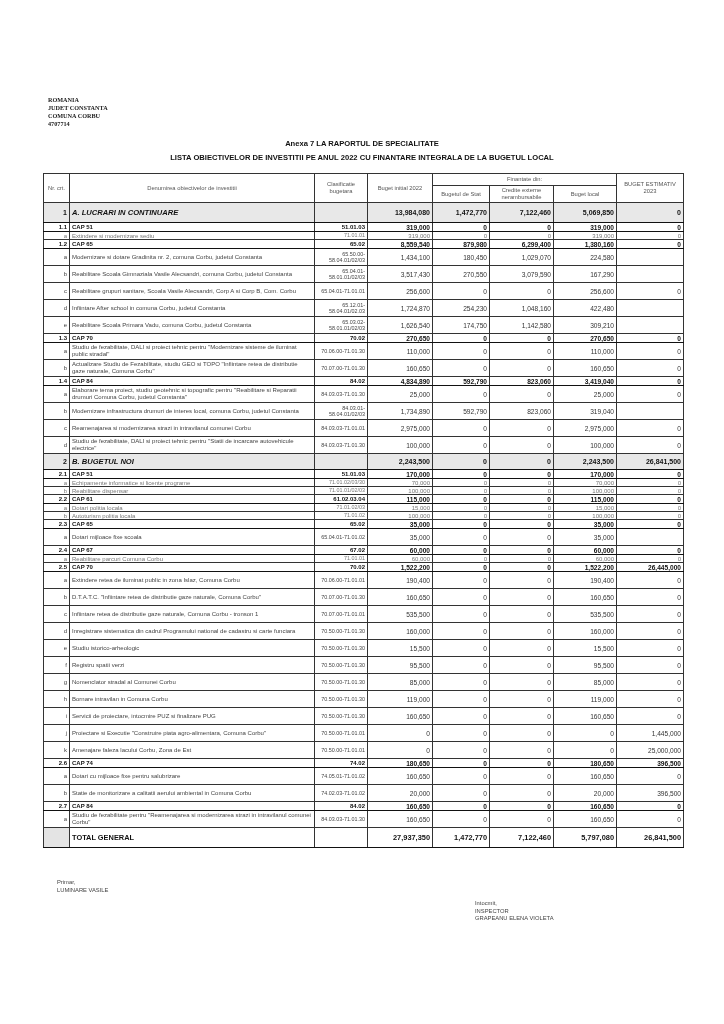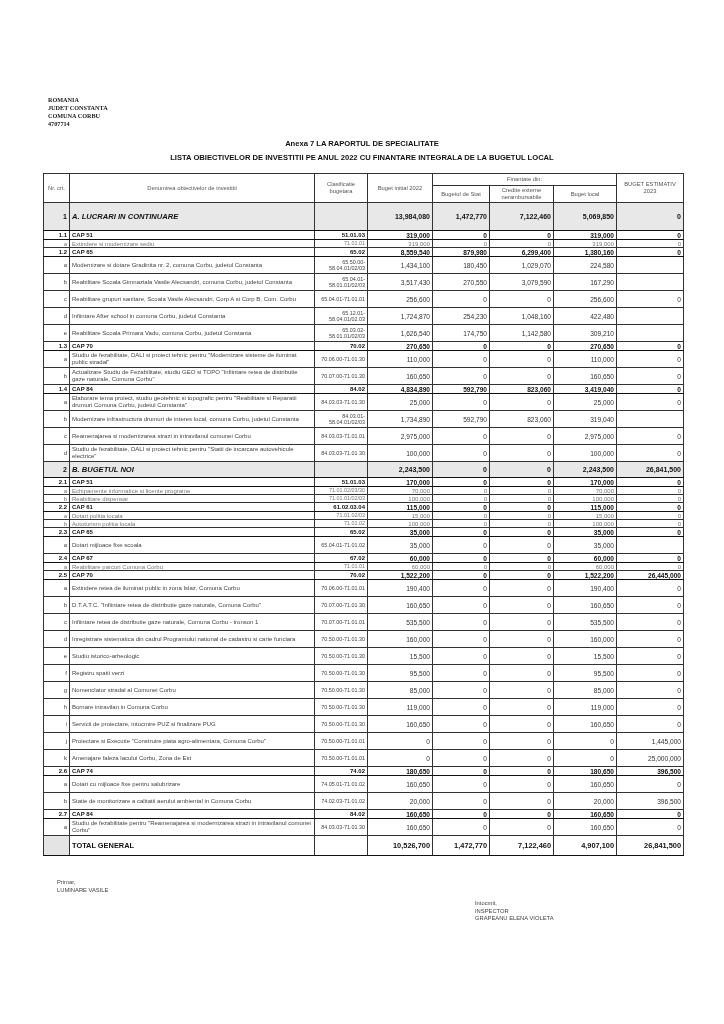--- a/index.html
+++ b/index.html
@@ -60,21 +60,21 @@
       <th colspan="3">Finantate din:</th>
       <th rowspan="2" class="wrap">BUGET ESTIMATIV 2023</th>
     </tr>
     <tr style="height:17px">
       <th>Bugetul de Stat</th>
       <th class="wrap">Credite externe nerambursabile</th>
       <th>Buget local</th>
     </tr>
   </thead>
   <tbody id="tbody">
-      <tr class="sec" style="height: 28px;">
+      <tr class="sec" style="height: 20px;">
         <td class="c-nr">1</td>
         <td class="nm">A. LUCRARI IN CONTINUARE</td>
         <td class="cls"></td>
         <td class="c-num num bsep">13,984,080</td>
         <td class="c-num num">1,472,770</td>
         <td class="c-num num">7,122,460</td>
         <td class="c-num num">5,069,850</td>
         <td class="c-num num">0</td>
       </tr>
       <tr class="cap" style="height: 9px;">
@@ -516,24 +516,24 @@
         <td class="c-num num">0</td>
         <td class="c-num num">160,650</td>
         <td class="c-num num">0</td>
       </tr>
     </tbody>
   <tfoot>
     <tr class="tot" style="height:20px">
       <td class="shade"></td>
       <td>TOTAL GENERAL</td>
       <td></td>
-      <td class="c-num bsep">10,526,700</td>
+      <td class="c-num bsep">27,937,350</td>
       <td class="c-num">1,472,770</td>
       <td class="c-num">7,122,460</td>
-      <td class="c-num">4,907,100</td>
+      <td class="c-num">5,797,080</td>
       <td class="c-num">26,841,500</td>
     </tr>
   </tfoot>
 </table>
 
 <div class="footer-left">
   <div>Primar,</div>
   <div>LUMINARE VASILE</div>
 </div>
 <div class="footer-right">

